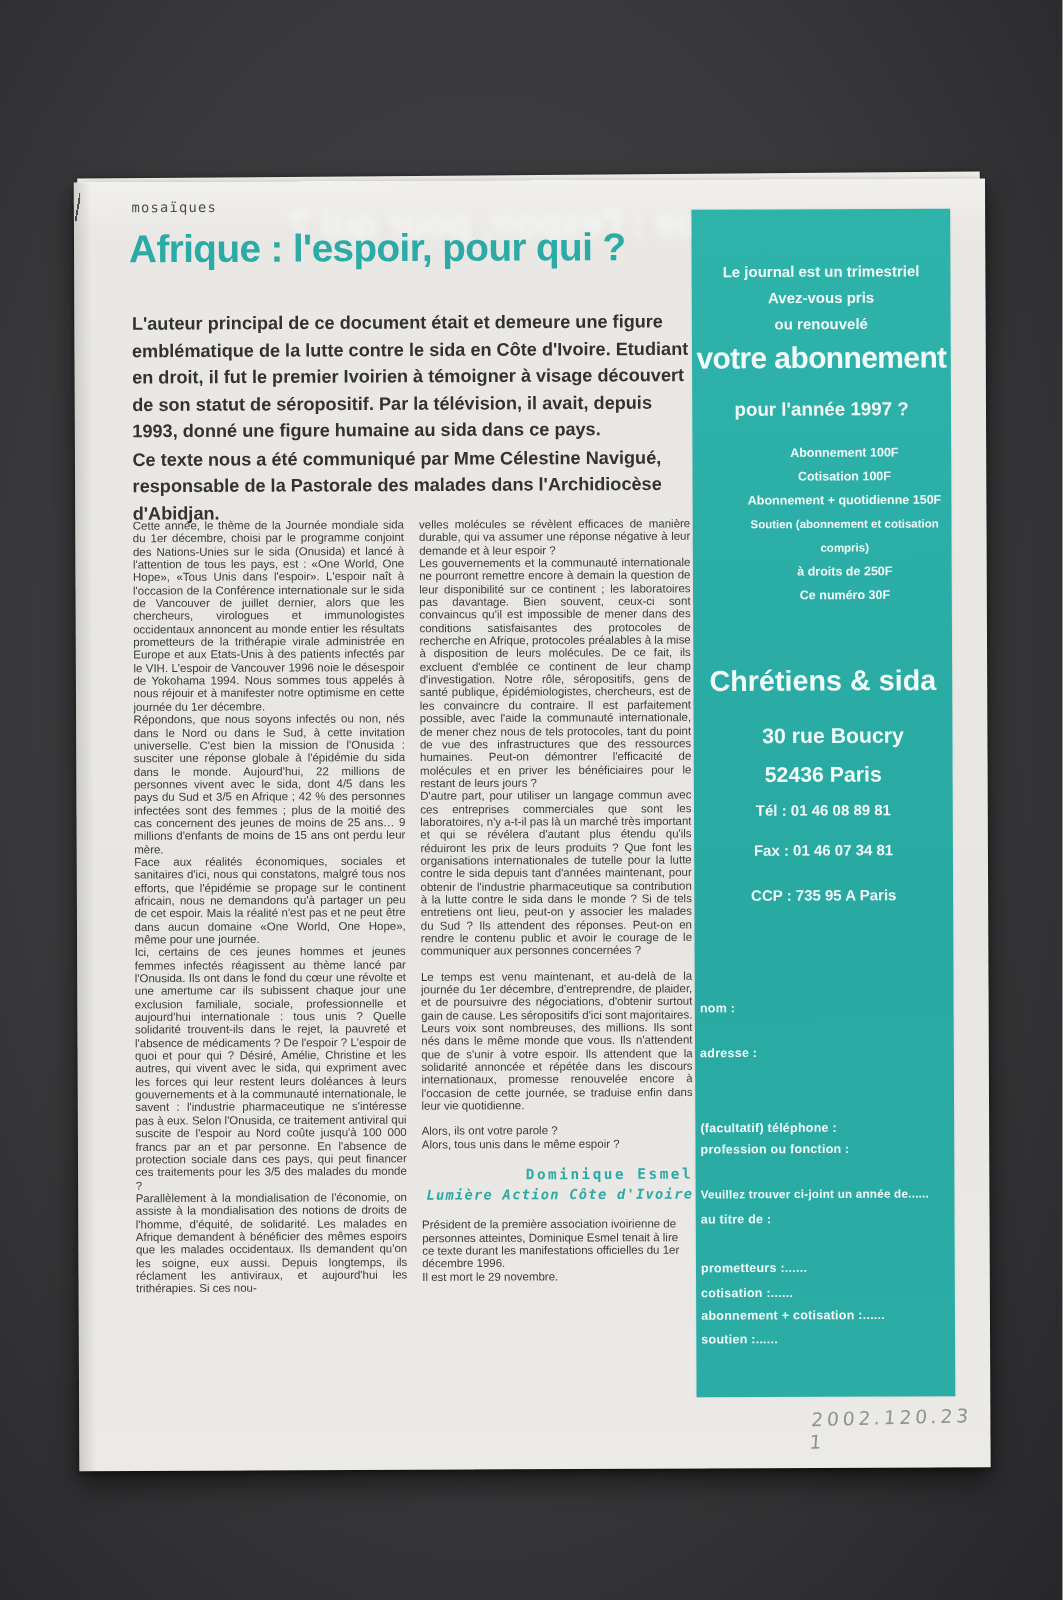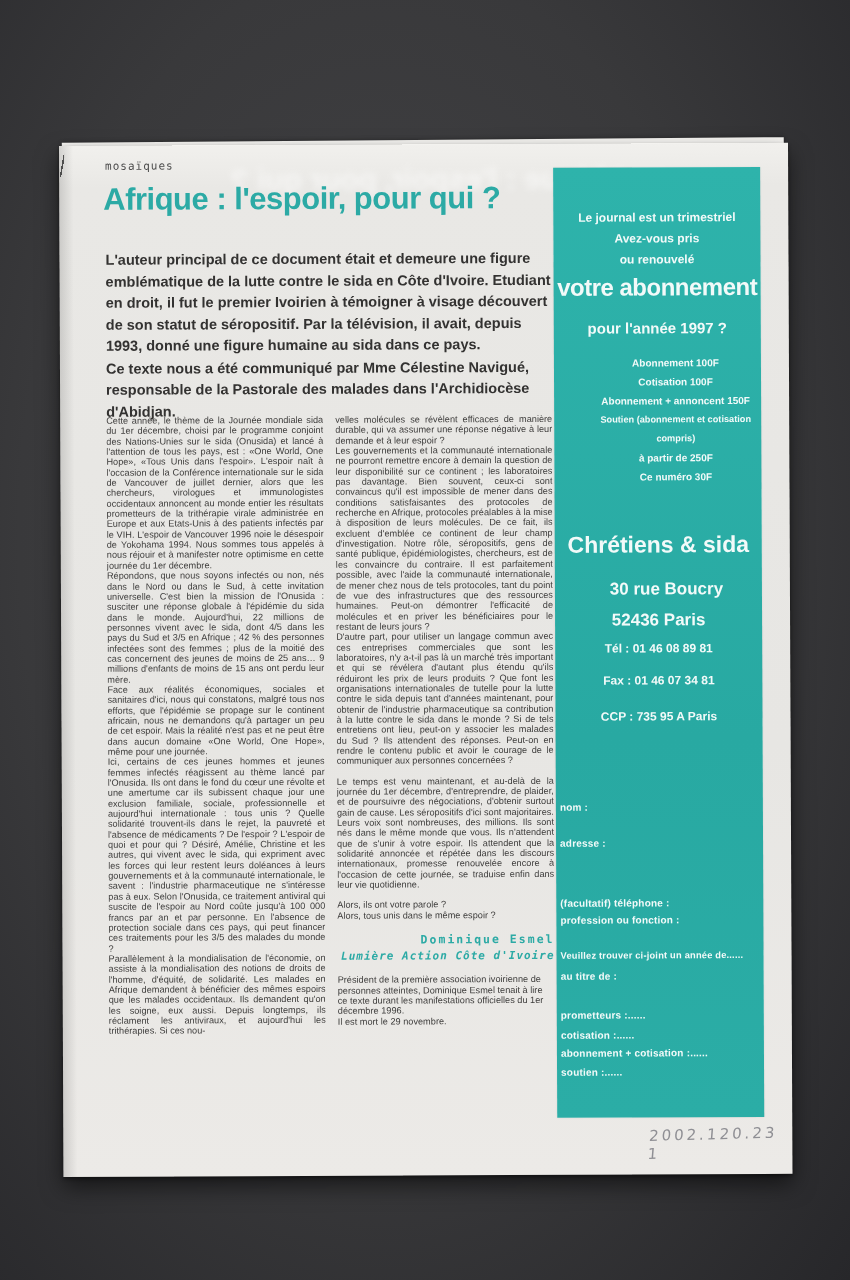--- a/index.html
+++ b/index.html
@@ -145,23 +145,23 @@
       <div class="sb-abs sb-toplines">
         <div>Le journal est un trimestriel</div>
         <div>Avez-vous pris</div>
         <div>ou renouvelé</div>
       </div>
       <div class="sb-abs sb-year">pour l'année 1997 ?</div>
 
       <div class="sb-abs sb-fees">
         <div>Abonnement  100F</div>
         <div>Cotisation  100F</div>
-        <div>Abonnement + annoncent  150F</div>
+        <div>Abonnement + quotidienne  150F</div>
         <div class="fee-small">Soutien (abonnement et cotisation compris)</div>
-        <div>à partir de 250F</div>
+        <div>à droits de 250F</div>
         <div>Ce numéro  30F</div>
       </div>
 
       <div class="sb-abs sb-org">Chrétiens &amp; sida</div>
       <div class="sb-abs sb-addr1">30 rue Boucry</div>
       <div class="sb-abs sb-addr2">52436 Paris</div>
       <div class="sb-abs sb-tel">Tél : 01 46 08 89 81</div>
       <div class="sb-abs sb-fax">Fax : 01 46 07 34 81</div>
       <div class="sb-abs sb-ccp">CCP : 735 95 A Paris</div>
 

